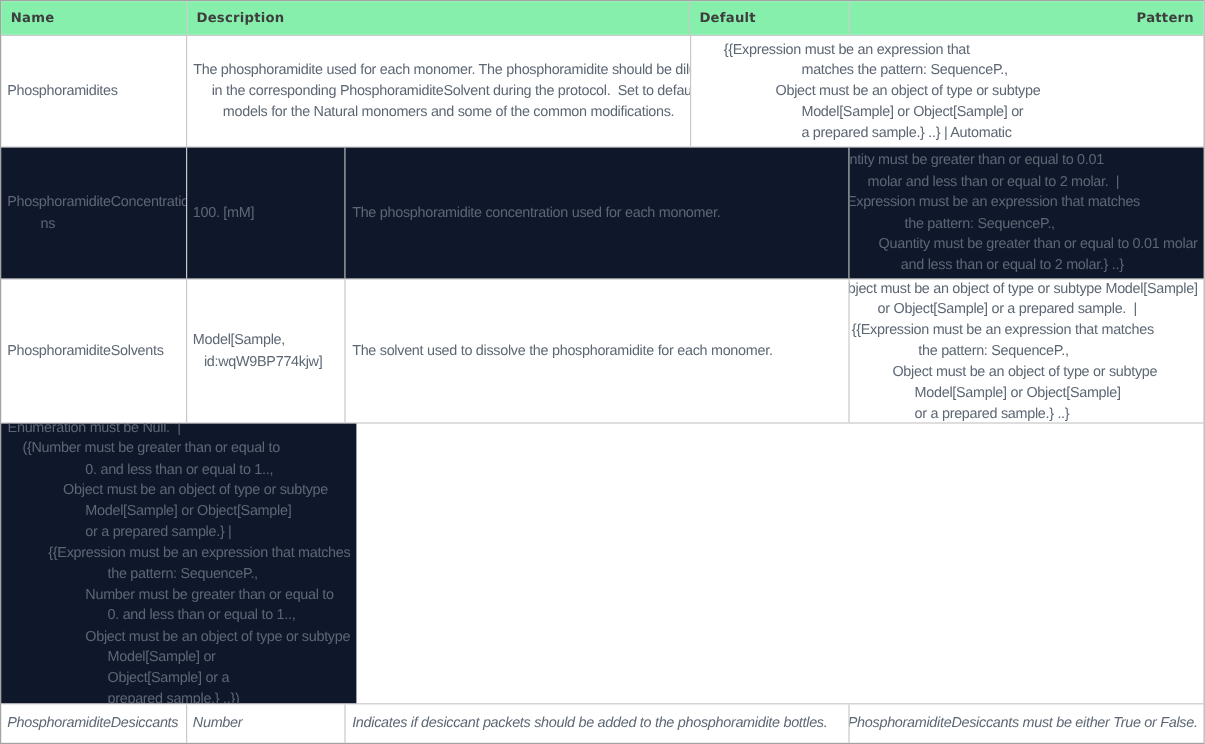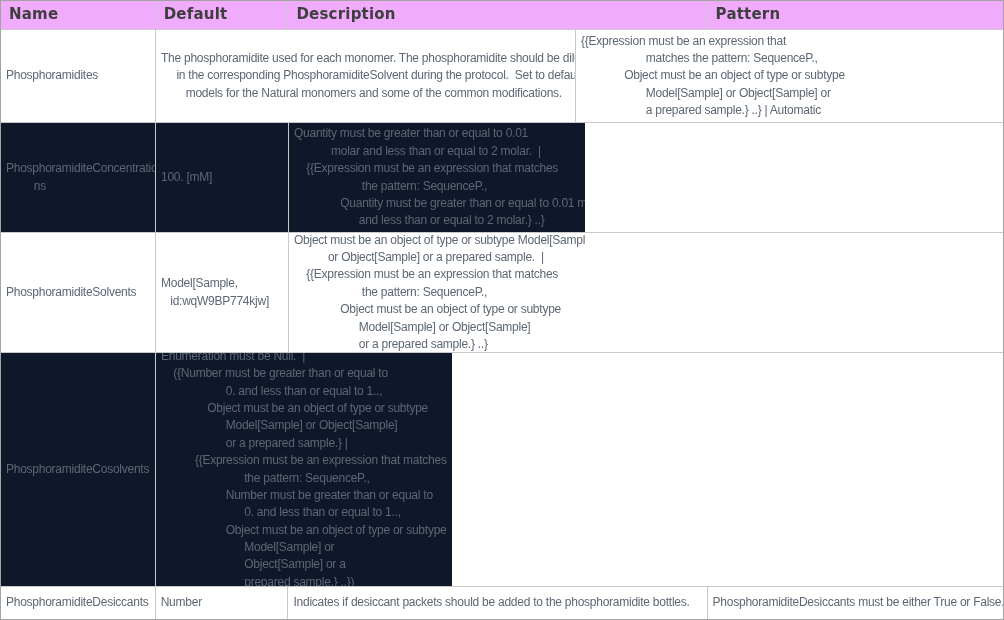--- a/index.html
+++ b/index.html
@@ -4,59 +4,59 @@
 <style>
   html,body { margin:0; padding:0; background:#ffffff; }
   .doc-table {
     width:1004px; height:620px; box-sizing:border-box;
     border:1px solid #a3a3a3;
     font-family:"Liberation Sans", sans-serif;
     display:flex; flex-direction:column;
     background:#ffffff;
   }
   .row { display:flex; border-bottom:1px solid #c9c9c9; box-sizing:border-box; }
-  .row:last-child { border-bottom:none; flex:1; }
+  .row:last-child { border-bottom:none; flex:1;font-style:italic; }
   .cell {
     box-sizing:border-box; border-right:1px solid #c9c9c9;
     padding:3px 5px; display:flex; align-items:center;
     color:#5d6774; font-size:12px; line-height:1.45;
     letter-spacing:-0.25px; overflow:hidden;
   }
-  .cell:last-child { border-right:none; }
+  .cell:last-child { border-right:none;justify-content:flex-end; }
   .col-name    { width:155px; }
   .col-default { width:133px; }
   .col-desc    { width:420px; }
   .col-pattern { width:296px; }
   .pre { white-space:pre; }
   .header-row .cell {
-    background:#f0abfc; color:#3e3e3e; font-weight:bold;
+    background:#86efac; color:#3e3e3e; font-weight:bold;
     font-family:"DejaVu Sans","Liberation Sans",sans-serif;
-    font-size:15px; letter-spacing:0.2px; padding:4px 8px;
+    font-size:11px; letter-spacing:0.2px; padding:4px 8px;
   }
   .header-row { height:29px; }
   .rh1 { height:93px; }
   .rh2 { height:110px; }
   .rh3 { height:120px; }
   .rh4 { height:234px; }
   .gray .cell { background:#0f172a; }
 </style>
 </head>
 <body>
 
 <div class="doc-table">
 
   <div class="row header-row">
     <div class="cell col-name">
       <span>Name</span>
     </div>
+    <div class="cell col-desc">
+      <span>Description</span>
+    </div>
     <div class="cell col-default">
       <span>Default</span>
-    </div>
-    <div class="cell col-desc">
-      <span>Description</span>
     </div>
     <div class="cell col-pattern">
       <span>Pattern</span>
     </div>
   </div>
 
   <div class="row rh1">
     <div class="cell col-name">
       <span class="pre">Phosphoramidites</span>
     </div>
@@ -75,53 +75,56 @@
   </div>
 
   <div class="row rh2 gray">
     <div class="cell col-name">
       <span class="pre">PhosphoramiditeConcentratio-
          ns</span>
     </div>
     <div class="cell col-default">
       <span class="pre">100. [mM]</span>
     </div>
+    <div class="cell col-desc">
+      <span class="pre">The phosphoramidite concentration used for each monomer.</span>
+    </div>
     <div class="cell col-pattern">
       <span class="pre">Quantity must be greater than or equal to 0.01
             molar and less than or equal to 2 molar.  |
     {{Expression must be an expression that matches
                       the pattern: SequenceP.,
                Quantity must be greater than or equal to 0.01 molar
                      and less than or equal to 2 molar.} ..}</span>
     </div>
   </div>
 
   <div class="row rh3">
     <div class="cell col-name">
       <span class="pre">PhosphoramiditeSolvents</span>
     </div>
     <div class="cell col-default">
       <span class="pre">Model[Sample,
    id:wqW9BP774kjw]</span>
     </div>
+    <div class="cell col-desc">
+      <span class="pre">The solvent used to dissolve the phosphoramidite for each monomer.</span>
+    </div>
     <div class="cell col-pattern">
       <span class="pre">Object must be an object of type or subtype Model[Sample]
            or Object[Sample] or a prepared sample.  |
     {{Expression must be an expression that matches
                       the pattern: SequenceP.,
                Object must be an object of type or subtype
                      Model[Sample] or Object[Sample]
                      or a prepared sample.} ..}</span>
     </div>
   </div>
 
   <div class="row rh4 gray">
-    <div class="cell col-name">
-      <span class="pre">PhosphoramiditeCosolvents</span>
-    </div>
     <div class="cell col-pattern">
       <span class="pre">Enumeration must be Null.  |
     ({Number must be greater than or equal to
                      0. and less than or equal to 1..,
                Object must be an object of type or subtype
                      Model[Sample] or Object[Sample]
                      or a prepared sample.} |
            {{Expression must be an expression that matches
                            the pattern: SequenceP.,
                      Number must be greater than or equal to

